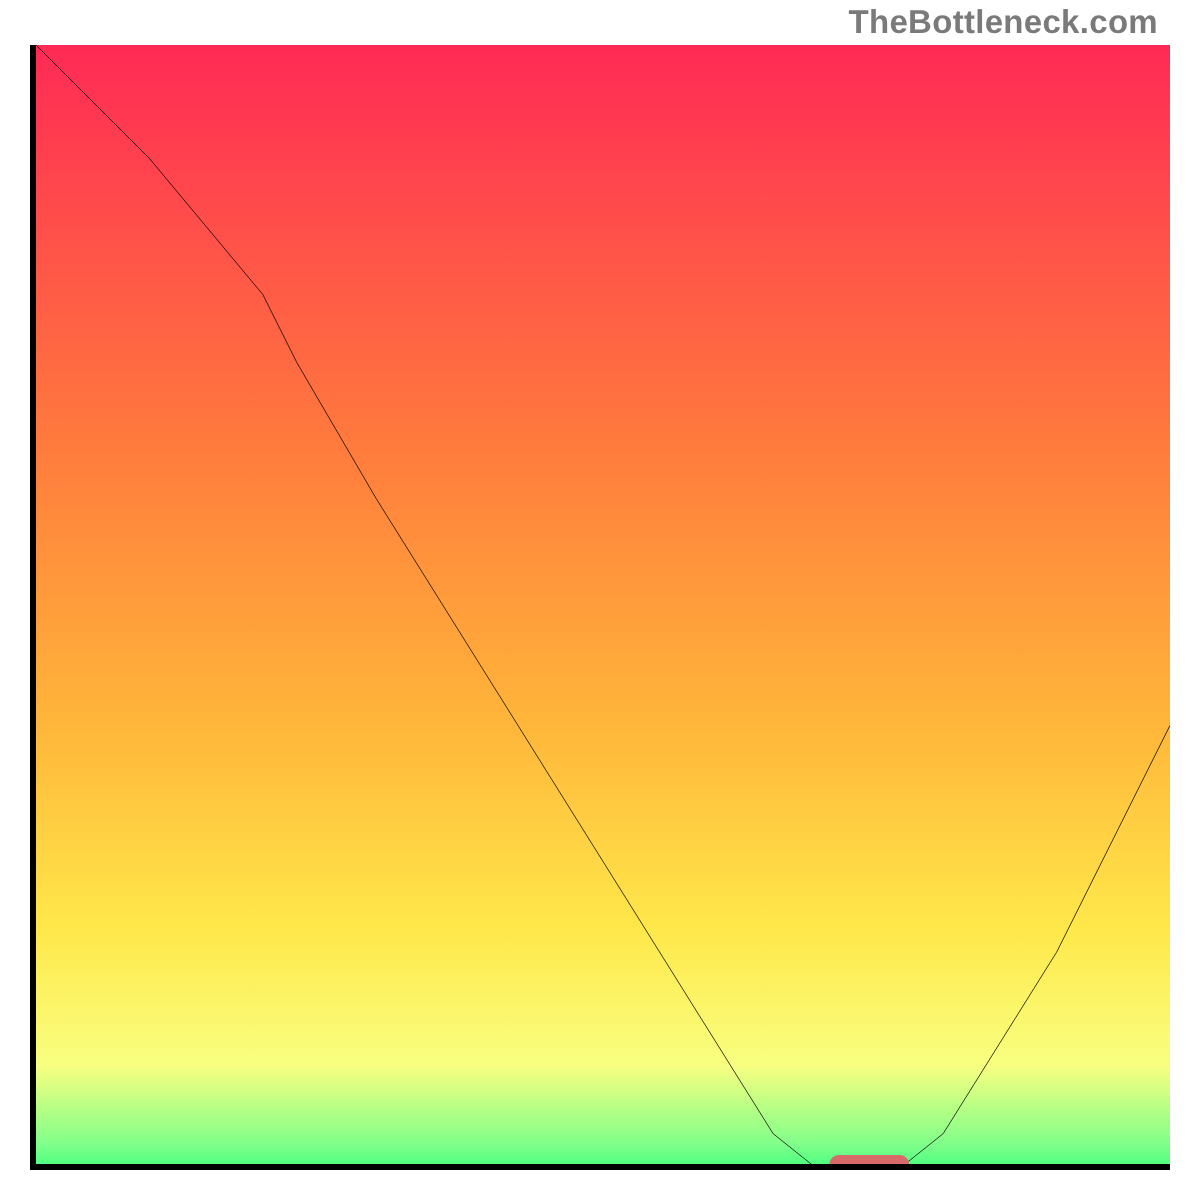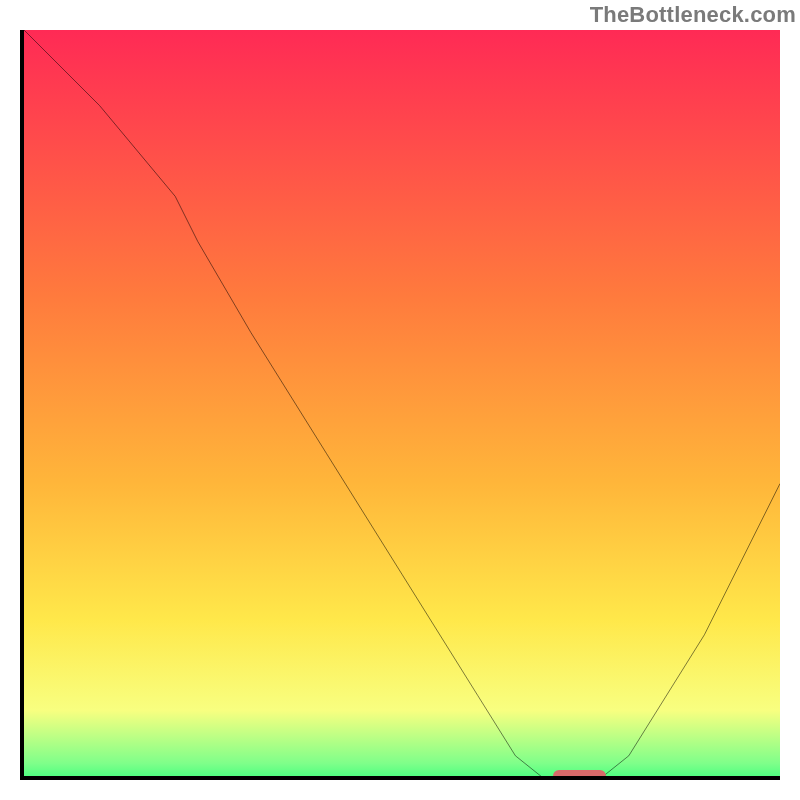--- a/index.html
+++ b/index.html
@@ -12,21 +12,21 @@
     overflow: hidden;
   }
   .container {
     position: relative;
     width: 800px;
     height: 800px;
   }
   .watermark {
     position: absolute;
     top: 2px;
-    right: 4px;
+    right: 28px;
     font-size: 22px;
     font-weight: 600;
     color: #7a7a7a;
     letter-spacing: 0.2px;
     z-index: 10;
   }
   .plot-area {
     position: absolute;
     left: 20px;
     right: 20px;

